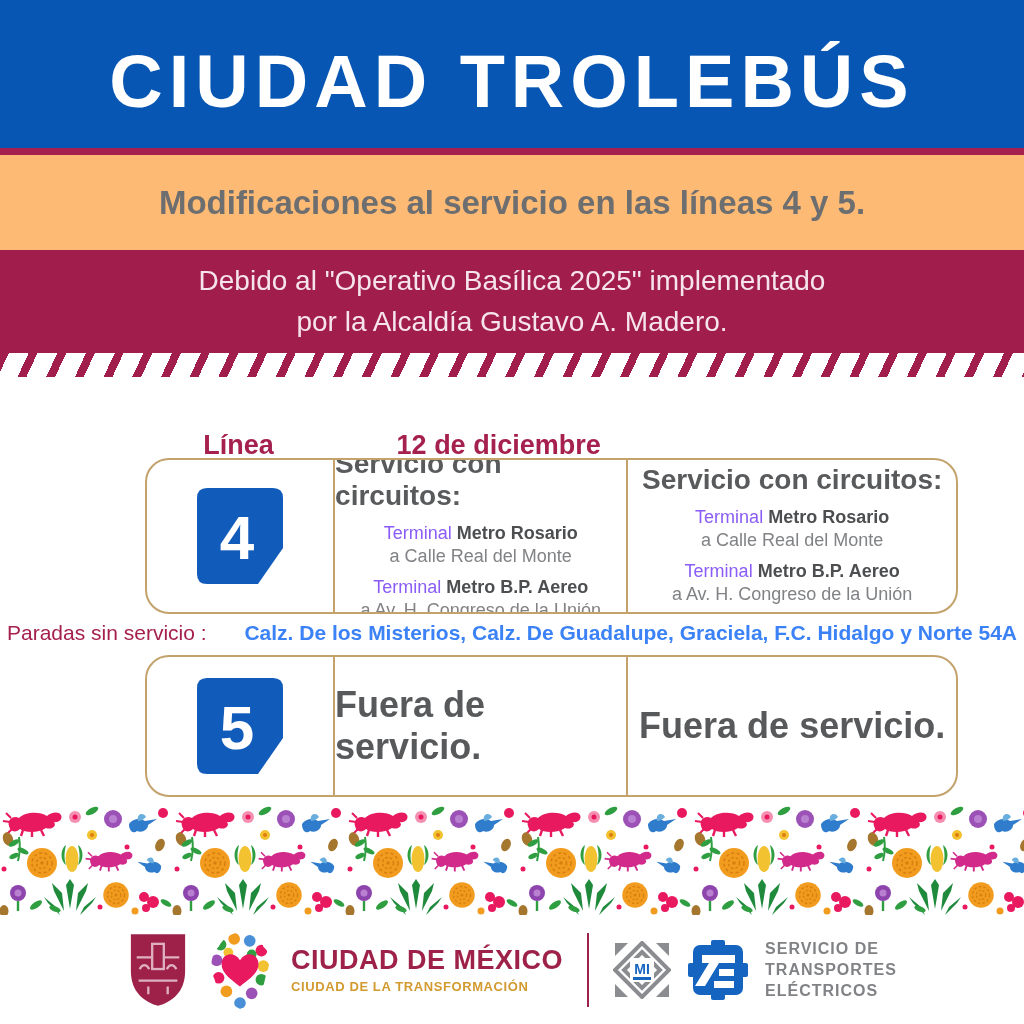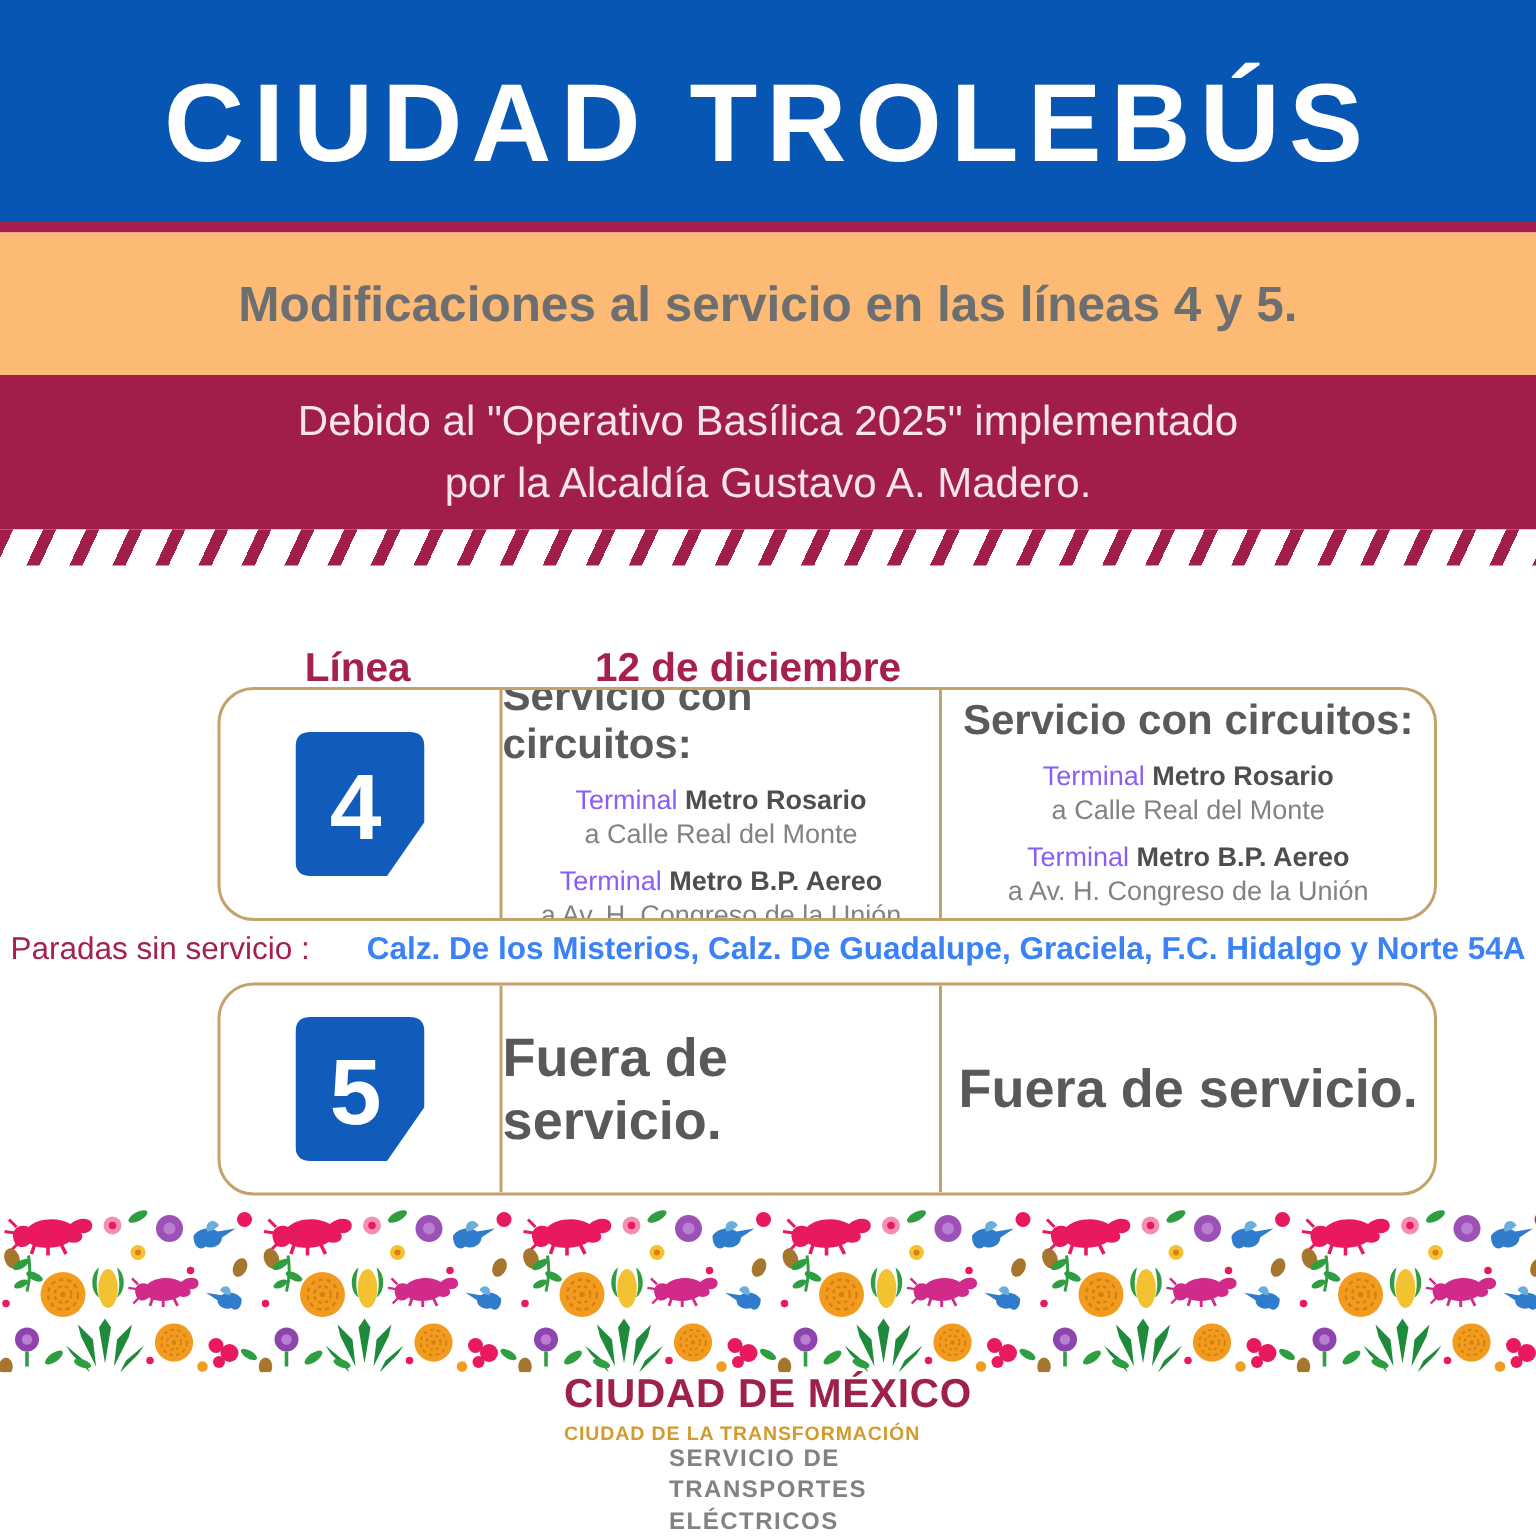--- a/index.html
+++ b/index.html
@@ -45,21 +45,21 @@
   .fuera{color:#58595b;font-size:36px;font-weight:700;}
   .badge-num{font-family:"Liberation Sans",sans-serif;font-weight:700;}
   
   .paradas{position:absolute;top:621px;left:0;width:1024px;text-align:center;font-size:21px;}
   .paradas .lbl{color:#a5204e;font-weight:400;}
   .paradas .val{color:#3b82f6;font-weight:700;margin-left:32px;}
   
   .floral{position:absolute;top:803px;left:0;width:1024px;height:112px;overflow:hidden;}
   
   .footer{position:absolute;top:915px;left:0;width:1024px;height:109px;background:#ffffff;
-    display:flex;align-items:center;justify-content:center;gap:0;flex-direction:column;}
+    display:flex;align-items:center;justify-content:center;gap:16px;}
   .cdmx-text{display:flex;flex-direction:column;justify-content:center;gap:3px;}
   .cdmx-title{color:#9d2148;font-size:27px;font-weight:700;letter-spacing:0.5px;}
   .cdmx-sub{color:#d29a2f;font-size:13px;font-weight:700;letter-spacing:0.6px;}
   .v-divider{width:2px;height:74px;background:#9d2148;margin:0 8px;}
   .ste-text{display:flex;flex-direction:column;justify-content:center;gap:1px;}
   .ste-line{color:#808285;font-size:16px;font-weight:700;letter-spacing:1px;line-height:1.25;}
 </style>
 </head>
 <body>
 

